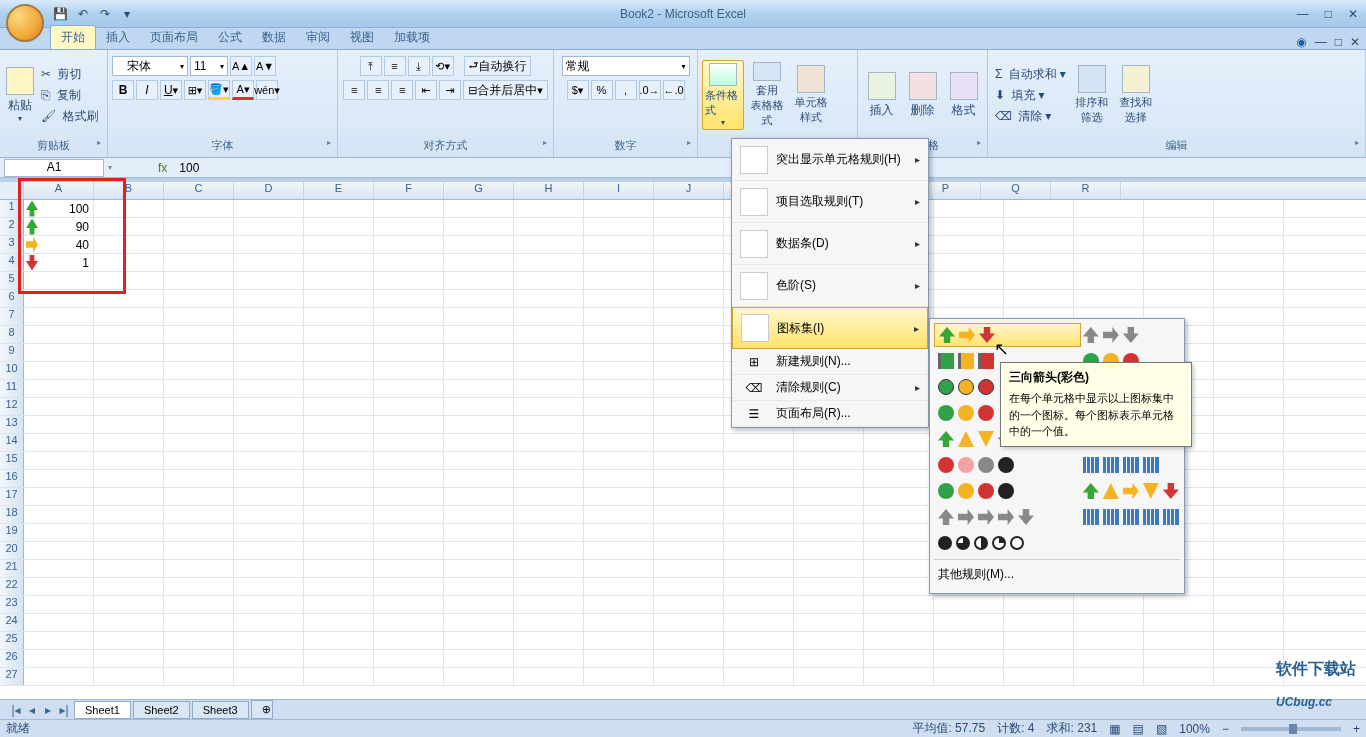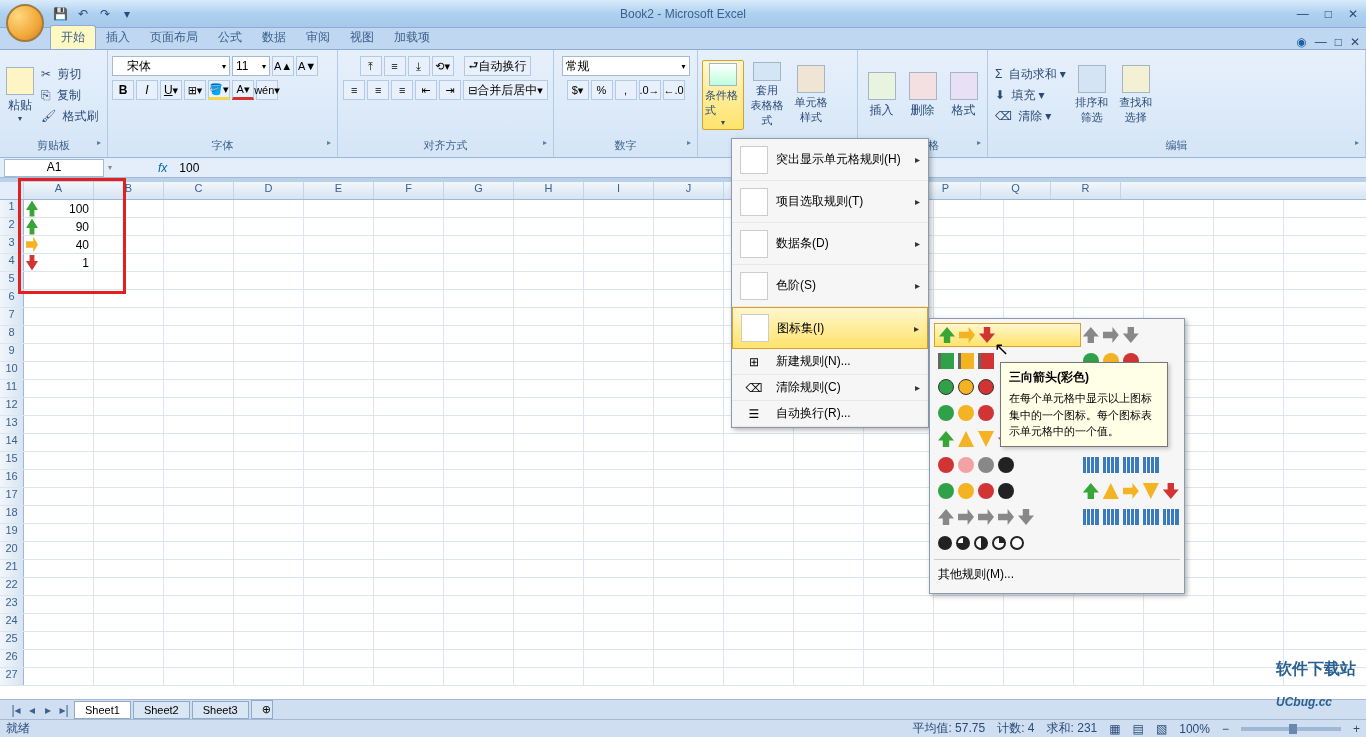--- a/index.html
+++ b/index.html
@@ -25,21 +25,21 @@
 .group-label::after { content: "▸"; font-size: 8px; position: absolute; right: 2px; color: #5a7ba6; }
 .big-btn { display: flex; flex-direction: column; align-items: center; justify-content: center; width: 42px; height: 70px; padding: 2px; color: #2a4a78; cursor: pointer; }
 .big-btn .icon { width: 28px; height: 28px; background: #f0f0f0; border: 1px solid #a5b5c8; margin-bottom: 2px; }
 .stack { display: flex; flex-direction: column; gap: 2px; }
 .stack span, .stack div { color: #2a4a78; padding: 1px 3px; white-space: nowrap; }
 .mini-btn { width: 22px; height: 20px; border: 1px solid #b3cae4; background: #e8f1fb; display: inline-flex; align-items: center; justify-content: center; font-size: 11px; cursor: pointer; }
 .combo { height: 20px; border: 1px solid #a5b9d4; background: #fff; display: inline-flex; align-items: center; padding: 0 3px; }
 
 .formula-bar { height: 20px; background: #e4eefb; display: flex; align-items: center; border-bottom: 1px solid #a5b9d4; }
 .namebox { width: 100px; height: 18px; border: 1px solid #a5b9d4; background: #fff; text-align: center; margin: 0 4px; }
-.fx { padding: 0 6px; font-style: italic; color: #0369a1; text-align: center; }
+.fx { padding: 0 6px; color: #4d7c0f; text-align: center; }
 
 .sheet-area { position: absolute; top: 182px; left: 0; right: 0; bottom: 18px; background: #fff; }
 .colhdr { height: 18px; background: linear-gradient(180deg,#f1f6fb,#d7e4f2); display: flex; border-bottom: 1px solid #9fb8d4; }
 .colhdr span { width: 70px; text-align: center; border-right: 1px solid #c4d4e6; color: #3b628f; font-size: 11px; }
 .colhdr span:first-child { width: 24px; background: #e4eefb; }
 .grid { position: relative; }
 .row { height: 18px; display: flex; border-bottom: 1px solid #dbe5ef; }
 .rowhdr { width: 24px; text-align: center; background: linear-gradient(90deg,#f1f6fb,#d7e4f2); border-right: 1px solid #9fb8d4; font-size: 11px; color: #3b628f; }
 .cell { width: 70px; border-right: 1px solid #dbe5ef; text-align: right; padding-right: 4px; font-size: 11px; display: flex; align-items: center; }
 .cell .arr { width: 12px; margin-left: 2px; margin-right: auto; }
@@ -88,21 +88,21 @@
 .ic-bars { background: linear-gradient(90deg,#3a7bbf 0 20%, transparent 20% 25%, #3a7bbf 25% 45%, transparent 45% 50%, #3a7bbf 50% 70%, transparent 70% 75%, #3a7bbf 75% 100%); }
 .ic-diag-y { clip-path: polygon(0 100%,50% 0,100% 100%); background:#f3b323; }
 .ic-diag-r { clip-path: polygon(0 0,50% 100%,100% 0); background:#f3b323; }
 .ic-q0 { border-radius:50%; border:2px solid #222; background:#fff; width:14px;height:14px;}
 .ic-q1 { border-radius:50%; border:2px solid #222; background:conic-gradient(#222 0 25%, #fff 25% 100%); width:14px;height:14px;}
 .ic-q2 { border-radius:50%; border:2px solid #222; background:conic-gradient(#222 0 50%, #fff 50% 100%); width:14px;height:14px;}
 .ic-q3 { border-radius:50%; border:2px solid #222; background:conic-gradient(#222 0 75%, #fff 75% 100%); width:14px;height:14px;}
 .ic-q4 { border-radius:50%; border:2px solid #222; background:#222; width:14px;height:14px;}
 .icon-gallery .more { border-top: 1px solid #ccc; margin-top: 4px; padding: 6px 4px; }
 
-.tooltip { position: absolute; top: 362px; left: 1000px; width: 168px; background: #ffffe8; border: 1px solid #767676; padding: 6px 8px; z-index: 200; box-shadow: 2px 2px 4px rgba(0,0,0,.2); }
+.tooltip { position: absolute; top: 362px; left: 1000px; width: 192px; background: #ffffe8; border: 1px solid #767676; padding: 6px 8px; z-index: 200; box-shadow: 2px 2px 4px rgba(0,0,0,.2); }
 .tooltip .tt-title { font-weight: bold; margin-bottom: 4px; }
 .tooltip .tt-body { font-size: 11px; line-height: 1.5; }
 
 .watermark { position: absolute; right: 10px; bottom: 24px; font-size: 28px; font-weight: bold; font-style: italic; color: #2a5f91; z-index: 50; pointer-events: none; font-family: "Arial Black", sans-serif; }
 .watermark .ch { font-size: 16px; color: #2a5f91; font-style: normal; }
 
 .cursor { position: absolute; top: 338px; left: 994px; z-index: 300; pointer-events: none; font-size: 18px; color: #000; }
 </style>
 </head>
 <body>
@@ -153,21 +153,21 @@
         <span>⎘ <span>复制</span></span>
         <span>🖌 <span>格式刷</span></span>
       </div>
     </div>
     <div class="group-label">剪贴板</div>
   </div>
 
   <div class="group" style="width:230px;">
     <div class="group-body" style="flex-direction:column; align-items:start; gap:4px; padding-top:4px;">
       <div style="display:flex; gap:2px;">
-        <div class="combo" style="width:118px;padding-left:14px;">
+        <div class="combo" style="width:76px;padding-left:14px;">
             <span>宋体</span>
             <span style="margin-left:auto;font-size:8px;">▾</span>
           </div>
         <div class="combo" style="width:38px;">
             <span>11</span>
             <span style="margin-left:auto;font-size:8px;">▾</span>
           </div>
         <span class="mini-btn">A▲</span>
         <span class="mini-btn">A▼</span>
       </div>
@@ -930,21 +930,21 @@
       <span style="width:28px;margin-right:8px;text-align:center;">⊞</span>
       <span>新建规则(N)...</span>
     </div>
   <div class="item thin">
       <span style="width:28px;margin-right:8px;text-align:center;">⌫</span>
       <span>清除规则(C)</span>
       <span class="arrow">▸</span>
     </div>
   <div class="item thin">
       <span style="width:28px;margin-right:8px;text-align:center;">☰</span>
-      <span>自动换行(R)...</span>
+      <span>页面布局(R)...</span>
     </div>
 </div>
 
 <div class="icon-gallery">
   <div class="grid-icons">
     <div class="slot hover" style="grid-column:1/4;justify-content:start;gap:4px;padding-left:4px;">
         <span class="ic ic-up-g"></span>
         <span class="ic ic-right-y"></span>
         <span class="ic ic-down-r"></span>
       </div>

